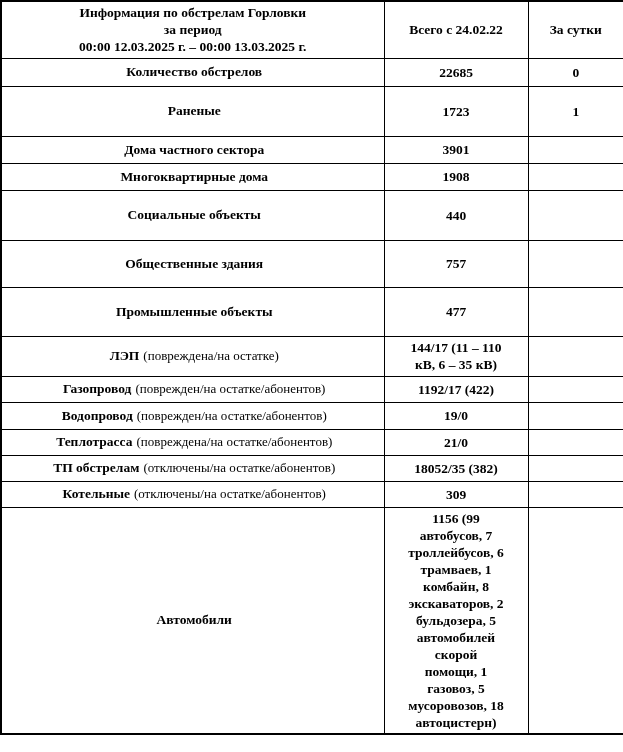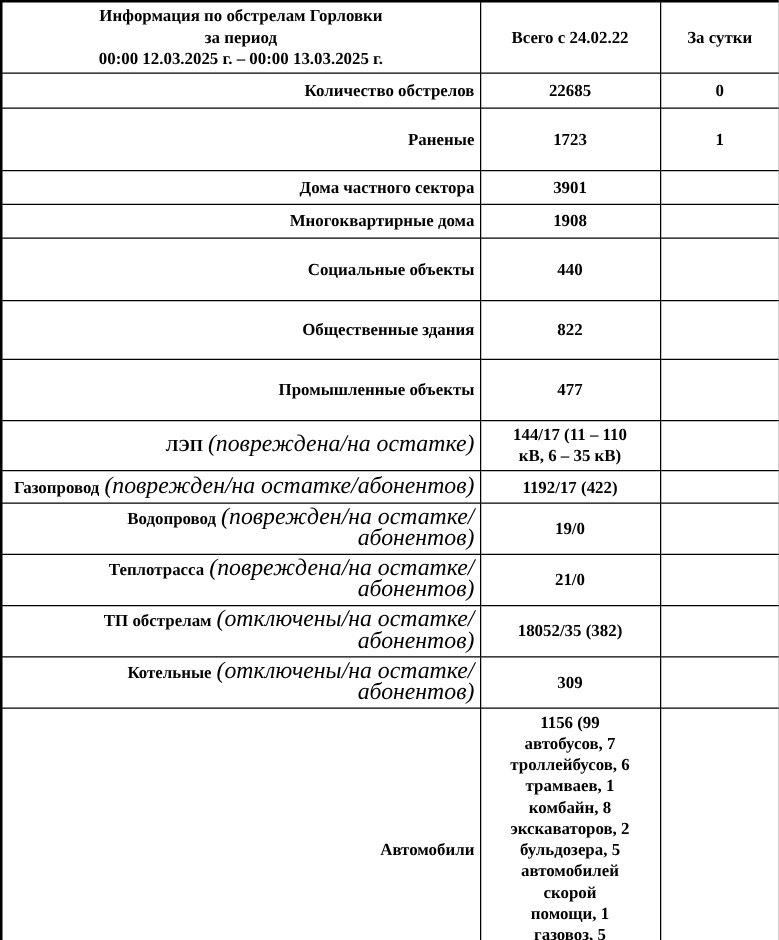--- a/index.html
+++ b/index.html
@@ -35,32 +35,31 @@
     padding: 0 10px;
   }
   th.col-head {
     text-align: center;
     font-weight: bold;
     font-size: 13.5px;
     padding: 8px 4px;
   }
   
   td.c-label {
-    text-align: right;
+    text-align: center;
     padding: 3px 4px 3px 7px;
     font-size: 13.5px;
     line-height: 16px;
   }
   td.c-label .lbl {
     font-weight: bold;
   }
   td.c-label .note {
     font-weight: normal;
-    font-size: 19px;
-    font-style: italic;
+    font-size: 13px;
   }
   td.c-label .note:not(:empty) {
     margin-left: 4px;
   }
   td.c-total, td.c-daily {
     text-align: center;
     font-weight: bold;
     font-size: 13.5px;
     line-height: 17px;
     padding: 2px 23px;
@@ -108,21 +107,21 @@
     <td class="c-total">1908</td>
     <td class="c-daily"></td>
   </tr>
         <tr style="height: 50px;">
     <td class="c-label"><span class="lbl">Социальные объекты</span><span class="note"></span></td>
     <td class="c-total">440</td>
     <td class="c-daily"></td>
   </tr>
         <tr style="height: 47px;">
     <td class="c-label"><span class="lbl">Общественные здания</span><span class="note"></span></td>
-    <td class="c-total">822</td>
+    <td class="c-total">757</td>
     <td class="c-daily"></td>
   </tr>
         <tr style="height: 49px;">
     <td class="c-label"><span class="lbl">Промышленные объекты</span><span class="note"></span></td>
     <td class="c-total">477</td>
     <td class="c-daily"></td>
   </tr>
         <tr style="height: 40px;">
     <td class="c-label"><span class="lbl">ЛЭП</span><span class="note">(повреждена/на остатке)</span></td>
     <td class="c-total">144/17 (11 – 110 кВ, 6 – 35 кВ)</td>

